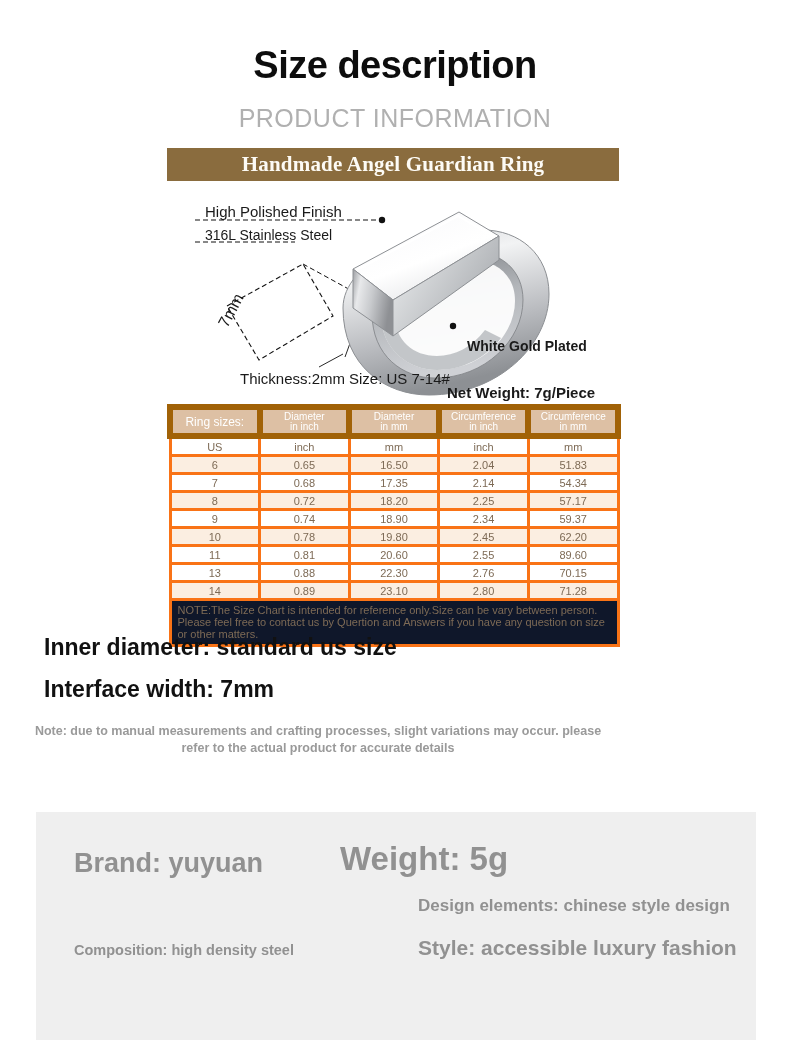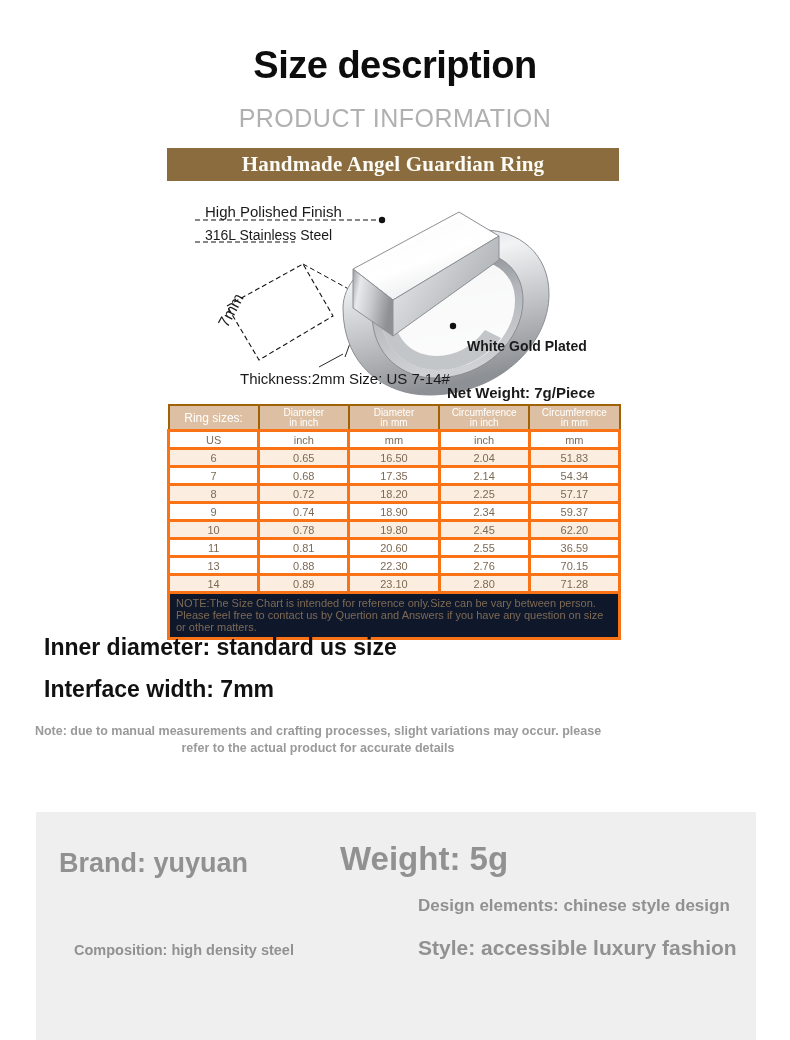--- a/index.html
+++ b/index.html
@@ -54,21 +54,21 @@
   }
   .tbl td,.tbl th{
     border:3px solid #f97316;
     text-align:center;padding:0;
     font-size:11px;color:#7d6a55;font-weight:normal;
   }
   .tbl thead th{
     background:#ddc0a4;color:#ffffff;
     font-size:10px;line-height:10px;
     height:23px;vertical-align:middle;
-    border:2px solid #a16207;
+    border:6px solid #a16207;
   }
   .tbl thead th.first{text-align:center;font-size:12px;}
   .tbl tbody td{height:15px;}
   .tbl tbody tr.alt td{background:#fbeee1;}
   .tbl tbody tr.unit td{background:#ffffff;}
   .note-cell{
     text-align:left !important;padding:3px 6px 4px 6px !important;
     font-size:10.5px;line-height:12px;color:#8a6a52;
     background:#0f172a;border-top:1px solid #f0e2d2 !important;
   }
@@ -84,21 +84,21 @@
     text-align:center;font-size:12.5px;line-height:17px;
     color:#9a9a9a;font-weight:bold;
   }
 
   
   .specs{
     position:absolute;left:36px;top:812px;width:720px;height:228px;
     background:#efefef;
   }
   .spec{position:absolute;color:#919191;font-weight:bold;white-space:nowrap;}
-  .spec-brand{left:23px;top:36px;font-size:27px;}
+  .spec-brand{left:38px;top:36px;font-size:27px;}
   .spec-weight{left:304px;top:28px;font-size:33px;}
   .spec-material{left:38px;top:82px;font-size:18px;}
   .spec-design{left:382px;top:84px;font-size:17px;}
   .spec-composition{left:38px;top:130px;font-size:14.5px;}
   .spec-style{left:382px;top:124px;font-size:21px;}
 </style>
 </head>
 <body>
 
 <div class="title">Size description</div>
@@ -251,21 +251,21 @@
         <td>0.78</td>
         <td>19.80</td>
         <td>2.45</td>
         <td>62.20</td>
       </tr>
       <tr>
         <td>11</td>
         <td>0.81</td>
         <td>20.60</td>
         <td>2.55</td>
-        <td>36.59</td>
+        <td>89.60</td>
       </tr>
       <tr>
         <td>13</td>
         <td>0.88</td>
         <td>22.30</td>
         <td>2.76</td>
         <td>70.15</td>
       </tr>
       <tr class="alt">
         <td>14</td>

